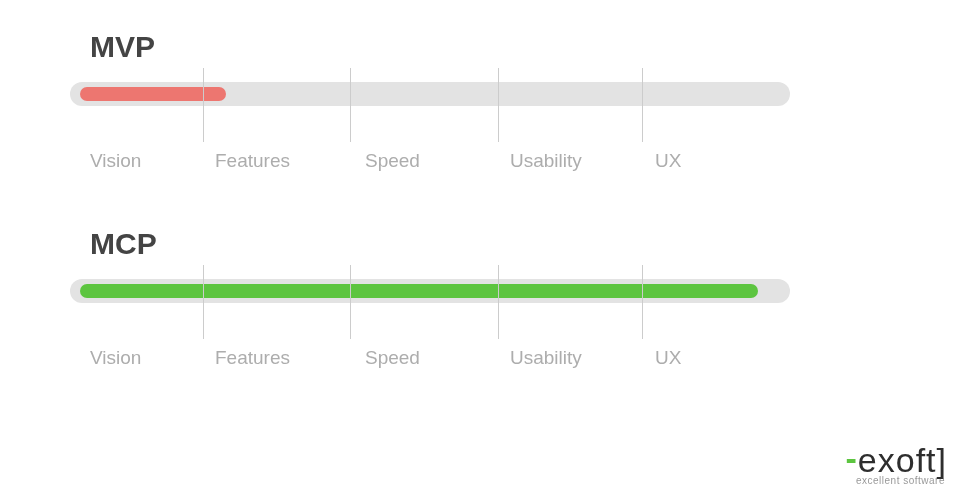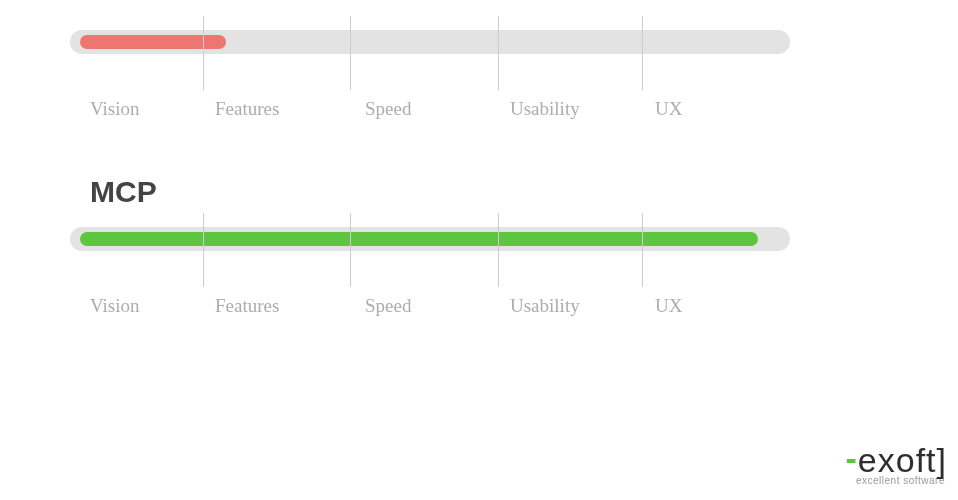--- a/index.html
+++ b/index.html
@@ -50,21 +50,20 @@
     }
     .labels {
       position: relative;
       margin-top: 44px;
       height: 20px;
     }
     .label {
       position: absolute;
       font-size: 19px;
       color: #adadad;
-      font-family: Liberation Serif, serif;
     }
     .logo {
       position: absolute;
       bottom: 14px;
       right: 11px;
       text-align: right;
     }
     .logo-main {
       font-family: Verdana, Geneva, sans-serif;
       font-size: 34px;
@@ -88,20 +87,21 @@
       color: #999999;
       letter-spacing: 0.5px;
       margin-top: -2px;
       margin-right: 2px;
     }
   </style>
 </head>
 <body>
 
 <div class="chart-section">
+  <div class="chart-title">MVP</div>
   <div class="bar-wrapper">
     <div class="bar-track">
       <div class="bar-fill fill-red" style="width:146px;background:#ed7670"></div>
       <div class="divider" style="left:133px"></div>
       <div class="divider" style="left:280px"></div>
       <div class="divider" style="left:428px"></div>
       <div class="divider" style="left:572px"></div>
     </div>
     <div class="labels">
       <div class="label" style="left:20px">Vision</div>

